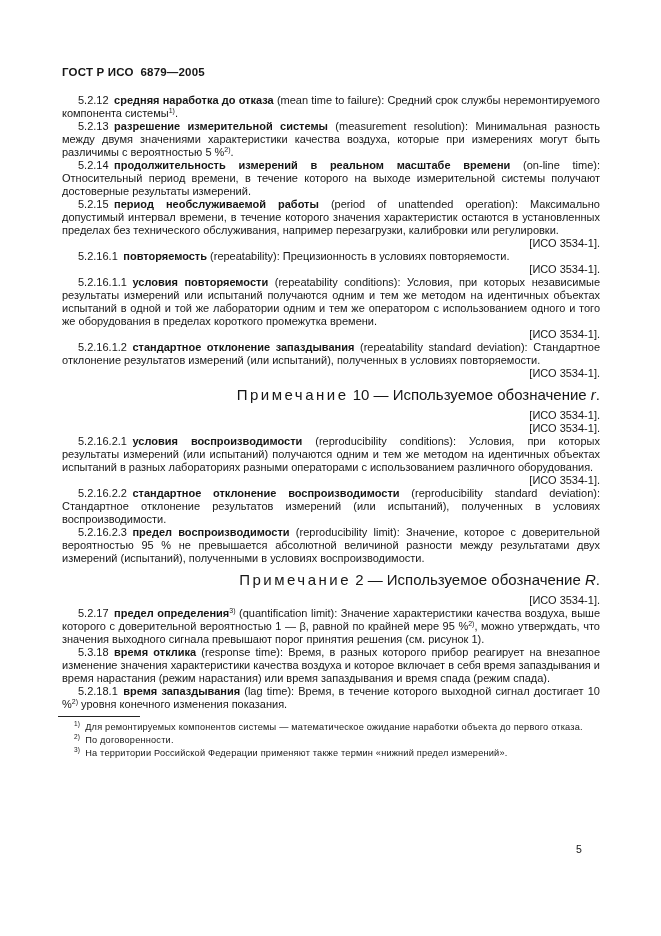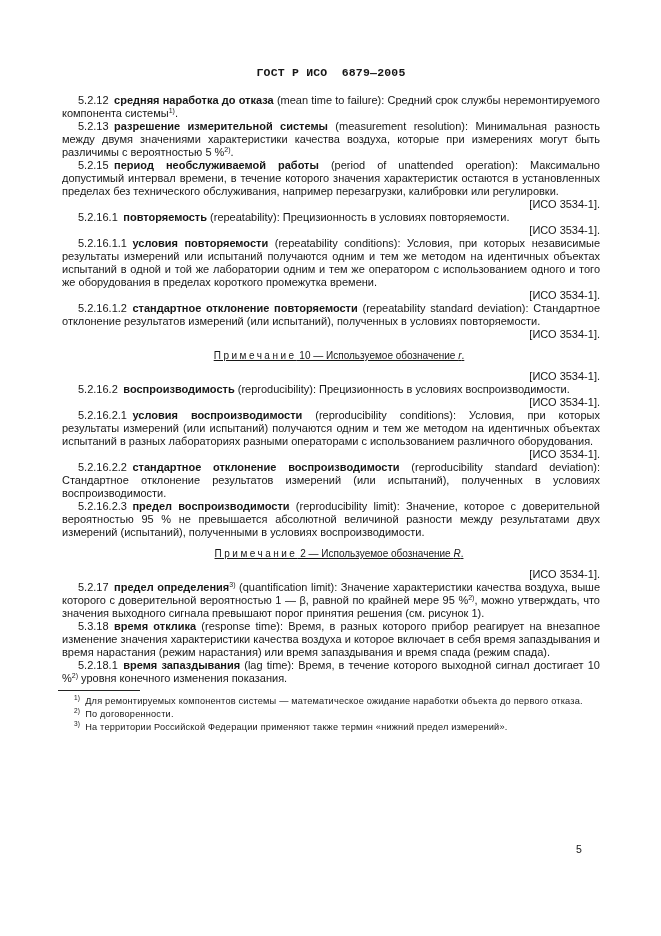--- a/index.html
+++ b/index.html
@@ -13,45 +13,43 @@
   }
   .page {
     position:absolute;
     left:62px; top:66px;
     width:538px;
   }
   .header {
     font-weight:bold;
     font-size:11.5px;
     line-height:13px;
-    text-align:center;
+    text-align:left;
     white-space:pre;
     letter-spacing:0.2px;
-    font-family:Liberation Mono, monospace;
   }
   .body-text { margin-top:15px; }
   p.p-para {
     font-size:11px;
     line-height:13px;
     text-align:justify;
     text-indent:16px;
   }
   p.p-ref {
     font-size:11px;
     line-height:13px;
     text-align:right;
     text-indent:16px;
   }
   p.p-note {
-    font-size:10px;
+    font-size:15px;
     line-height:11px;
-    text-align:center;
+    text-align:right;
     text-indent:16px;
     margin:9px 0 9px 0;
-    text-decoration:underline;
   }
   .run-b { font-weight:bold; }
   .run-i { font-style:italic; }
   .run-sp { letter-spacing:2.5px; }
   sup {
     font-size:7px;
     line-height:0;
     vertical-align:4px;
   }
   .footnote-block { margin-top:5px; }
@@ -77,31 +75,31 @@
 </style>
 </head>
 <body>
 
 <div class="page">
   <div class="header">ГОСТ Р ИСО  6879—2005</div>
 
   <div class="body-text">
       <p class="p-para"><span class="run-n">5.2.12 </span><span class="run-b">средняя наработка до отказа </span><span class="run-n">(mean time to failure): Средний срок службы неремонтируемого компонента системы</span><sup>1)</sup><span class="run-n">.</span></p>
       <p class="p-para"><span class="run-n">5.2.13 </span><span class="run-b">разрешение измерительной системы </span><span class="run-n">(measurement resolution): Минимальная разность между двумя значениями характеристики качества воздуха, которые при измерениях могут быть различимы с вероятностью 5 %</span><sup>2)</sup><span class="run-n">.</span></p>
+      <p class="p-para"><span class="run-n">5.2.14 </span><span class="run-b">продолжительность измерений в реальном масштабе времени </span><span class="run-n">(on-line time): Относительный период времени, в течение которого на выходе измерительной системы получают достоверные результаты измерений.</span></p>
       <p class="p-para"><span class="run-n">5.2.15 </span><span class="run-b">период необслуживаемой работы </span><span class="run-n">(period of unattended operation): Максимально допустимый интервал времени, в течение которого значения характеристик остаются в установленных пределах без технического обслуживания, например перезагрузки, калибровки или регулировки.</span></p>
       <p class="p-ref"><span class="run-n">[ИСО 3534-1].</span></p>
       <p class="p-para"><span class="run-n">5.2.16.1 </span><span class="run-b">повторяемость </span><span class="run-n">(repeatability): Прецизионность в условиях повторяемости.</span></p>
       <p class="p-ref"><span class="run-n">[ИСО 3534-1].</span></p>
       <p class="p-para"><span class="run-n">5.2.16.1.1 </span><span class="run-b">условия повторяемости </span><span class="run-n">(repeatability conditions): Условия, при которых независимые результаты измерений или испытаний получаются одним и тем же методом на идентичных объектах испытаний в одной и той же лаборатории одним и тем же оператором с использованием одного и того же оборудования в пределах короткого промежутка времени.</span></p>
       <p class="p-ref"><span class="run-n">[ИСО 3534-1].</span></p>
-      <p class="p-para"><span class="run-n">5.2.16.1.2 </span><span class="run-b">стандартное отклонение повторяемости </span><span class="run-n">(repeatability standard deviation): Стандартное отклонение результатов измерений (или испытаний), полученных в условиях повторяемости.</span></p>
+      <p class="p-para"><span class="run-n">5.2.16.1.2 </span><span class="run-b">стандартное отклонение запаздывания </span><span class="run-n">(repeatability standard deviation): Стандартное отклонение результатов измерений (или испытаний), полученных в условиях повторяемости.</span></p>
       <p class="p-ref"><span class="run-n">[ИСО 3534-1].</span></p>
       <p class="p-note"><span class="run-sp">Примечание</span><span class="run-n"> 10 — Используемое обозначение </span><span class="run-i">r</span><span class="run-n">.</span></p>
       <p class="p-ref"><span class="run-n">[ИСО 3534-1].</span></p>
-      <p class="p-para"><span class="run-n">5.2.16.2 </span><span class="run-b">воспроизводимость </span><span class="run-n">(reproducibility): Прецизионность в условиях воспроизводимости.</span></p>
       <p class="p-ref"><span class="run-n">[ИСО 3534-1].</span></p>
       <p class="p-para"><span class="run-n">5.2.16.2.1 </span><span class="run-b">условия воспроизводимости </span><span class="run-n">(reproducibility conditions): Условия, при которых результаты измерений (или испытаний) получаются одним и тем же методом на идентичных объектах испытаний в разных лабораториях разными операторами с использованием различного оборудования.</span></p>
       <p class="p-ref"><span class="run-n">[ИСО 3534-1].</span></p>
       <p class="p-para"><span class="run-n">5.2.16.2.2 </span><span class="run-b">стандартное отклонение воспроизводимости </span><span class="run-n">(reproducibility standard deviation): Стандартное отклонение результатов измерений (или испытаний), полученных в условиях воспроизводимости.</span></p>
       <p class="p-para"><span class="run-n">5.2.16.2.3 </span><span class="run-b">предел воспроизводимости </span><span class="run-n">(reproducibility limit): Значение, которое с доверительной вероятностью 95 % не превышается абсолютной величиной разности между результатами двух измерений (испытаний), полученными в условиях воспроизводимости.</span></p>
       <p class="p-note"><span class="run-sp">Примечание</span><span class="run-n"> 2 — Используемое обозначение </span><span class="run-i">R</span><span class="run-n">.</span></p>
       <p class="p-ref"><span class="run-n">[ИСО 3534-1].</span></p>
       <p class="p-para"><span class="run-n">5.2.17 </span><span class="run-b">предел определения</span><sup>3)</sup><span class="run-n"> (quantification limit): Значение характеристики качества воздуха, выше которого с доверительной вероятностью 1 — β, равной по крайней мере 95 %</span><sup>2)</sup><span class="run-n">, можно утверждать, что значения выходного сигнала превышают порог принятия решения (см. рисунок 1).</span></p>
       <p class="p-para"><span class="run-n">5.3.18 </span><span class="run-b">время отклика </span><span class="run-n">(response time): Время, в разных которого прибор реагирует на внезапное изменение значения характеристики качества воздуха и которое включает в себя время запаздывания и время нарастания (режим нарастания) или время запаздывания и время спада (режим спада).</span></p>
       <p class="p-para"><span class="run-n">5.2.18.1 </span><span class="run-b">время запаздывания </span><span class="run-n">(lag time): Время, в течение которого выходной сигнал достигает 10 %</span><sup>2)</sup><span class="run-n"> уровня конечного изменения показания.</span></p>

